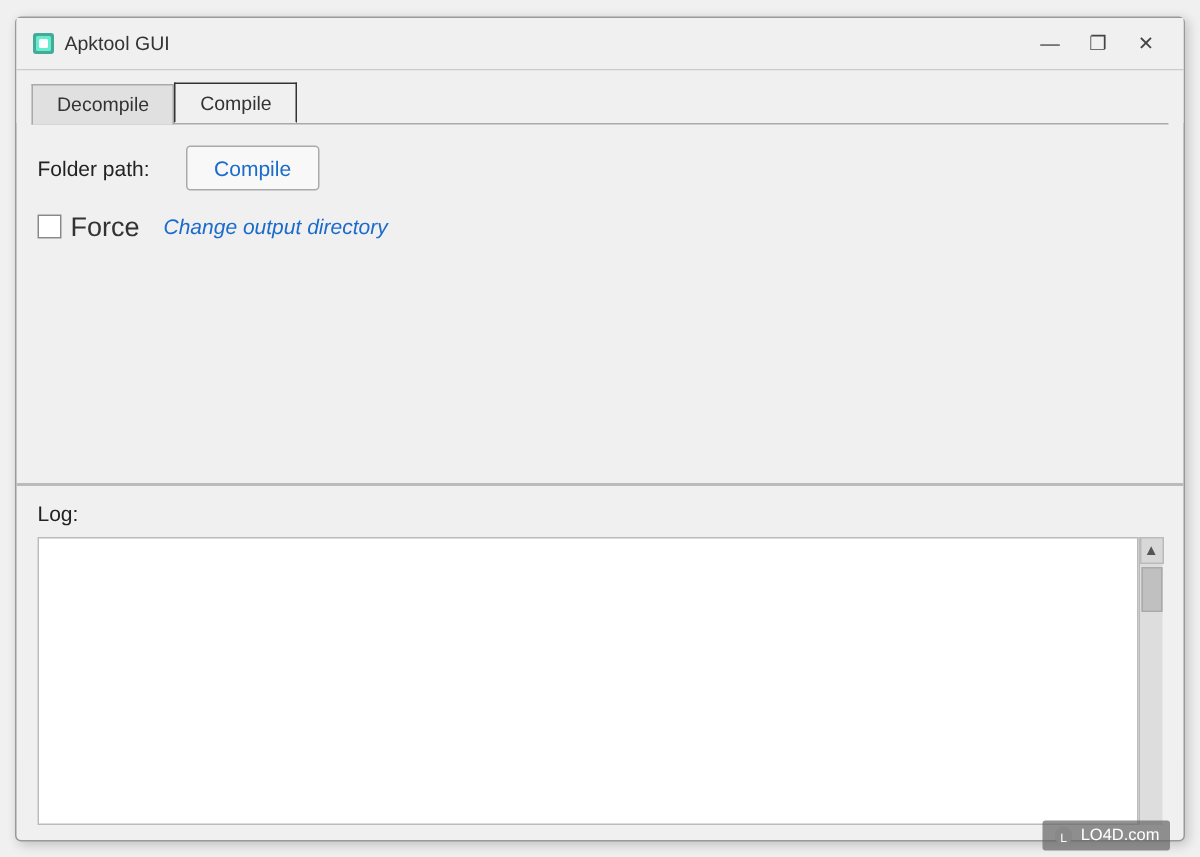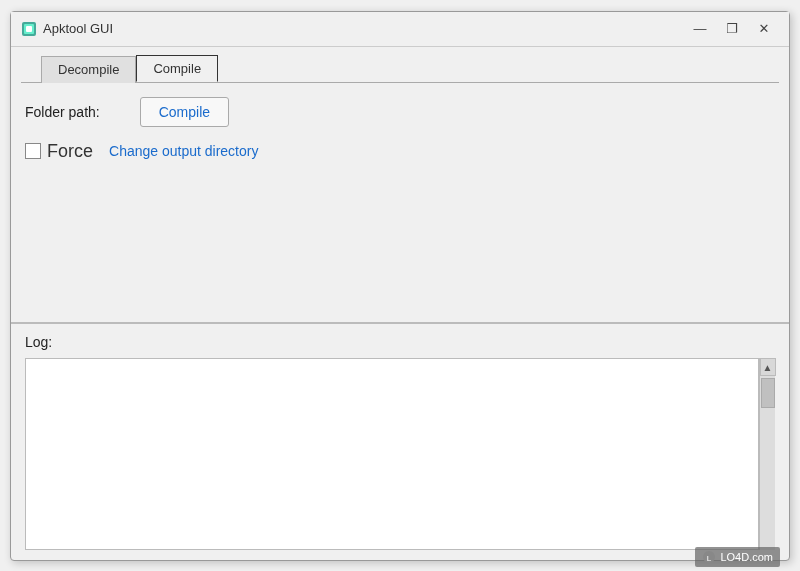--- a/index.html
+++ b/index.html
@@ -114,21 +114,20 @@
       background: #f0f0f0;
       border: 1.5px solid #333;
       border-bottom: 1px solid #f0f0f0;
       z-index: 1;
       font-weight: normal;
     }
 
     .tab:not(.active) {
       background: #e0e0e0;
       top: 1px;
-      margin-left: 20px;
     }
 
     .tab-divider {
       height: 1px;
       background: #aaa;
       margin: 0 10px;
     }
 
     .main-panel {
       flex: 1;
@@ -140,21 +139,21 @@
 
     .folder-row {
       display: flex;
       align-items: center;
       margin-bottom: 14px;
     }
 
     .folder-label {
       font-size: 14px;
       color: #222;
-      margin-right: 24px;
+      margin-right: 8px;
       white-space: nowrap;
     }
 
     .folder-input {
       flex: 1;
       border: none;
       border-bottom: 1.5px solid #999;
       background: transparent;
       font-size: 14px;
       color: #333;
@@ -204,20 +203,21 @@
     }
 
     .change-output-btn {
       background: transparent;
       border: none;
       color: #1a6bcc;
       font-size: 14px;
       cursor: pointer;
       padding: 0;
       text-decoration: none;
+      font-style: italic;
     }
 
     .log-section {
       padding: 10px 14px 10px 14px;
       display: flex;
       flex-direction: column;
       flex: 1;
     }
 
     .log-label {

